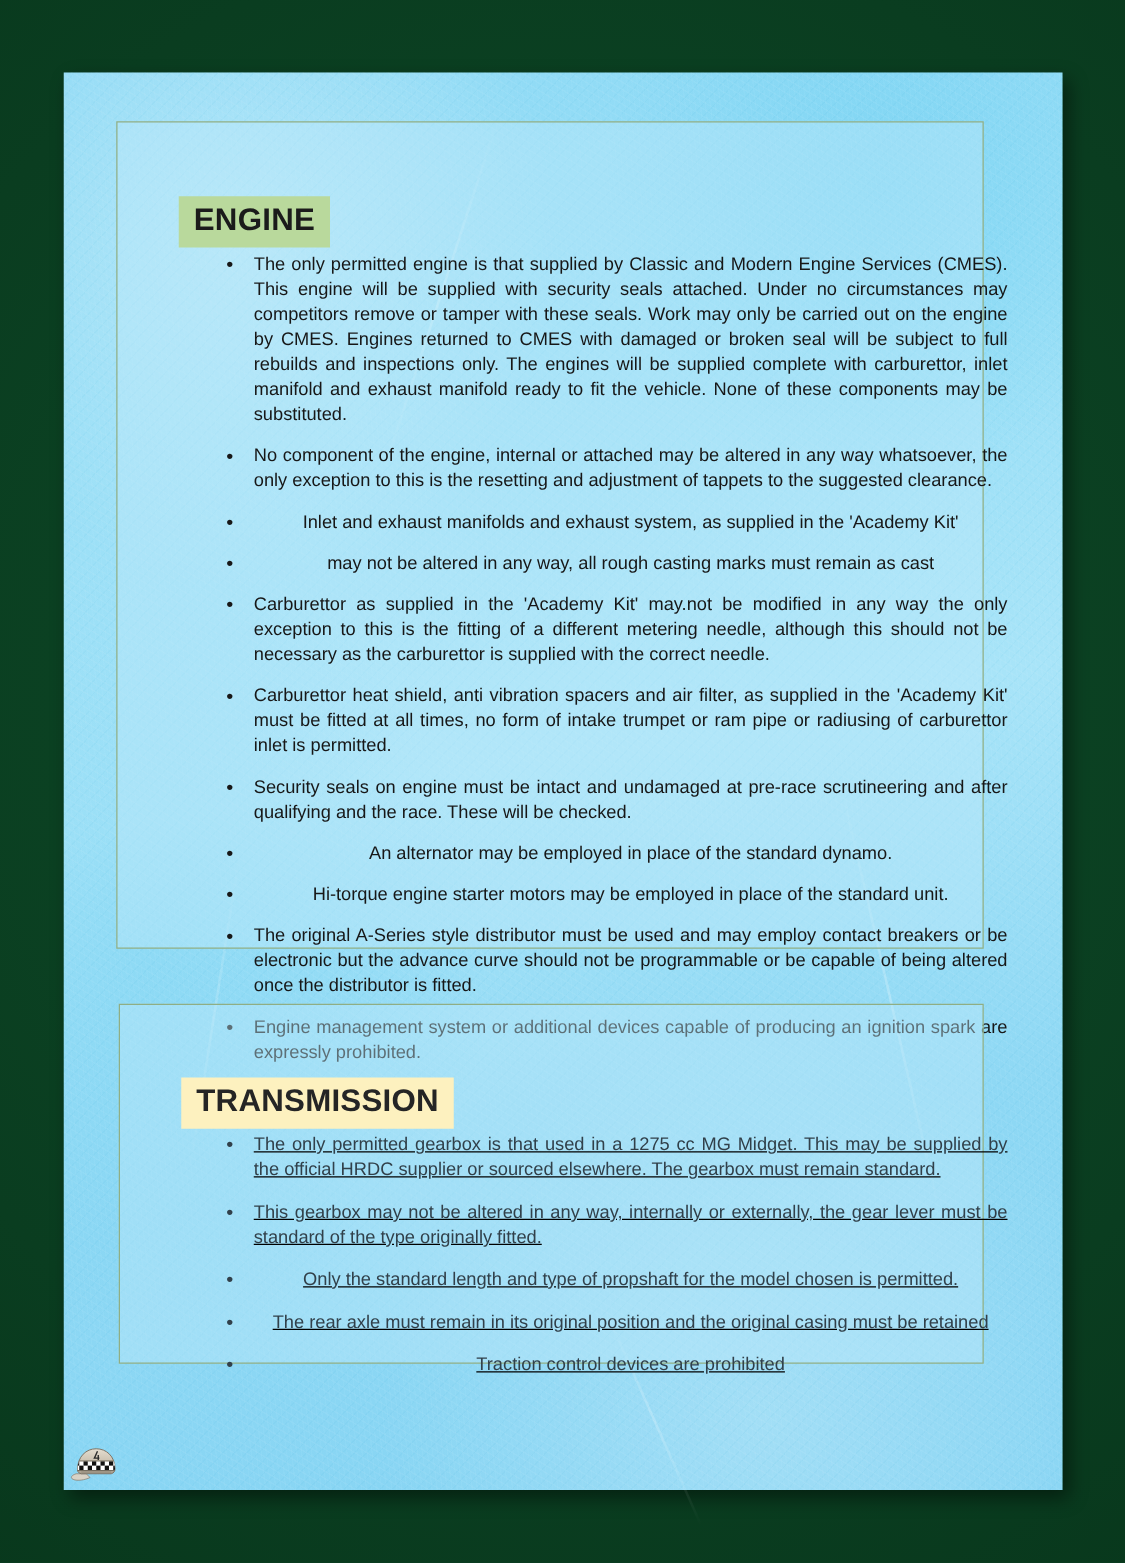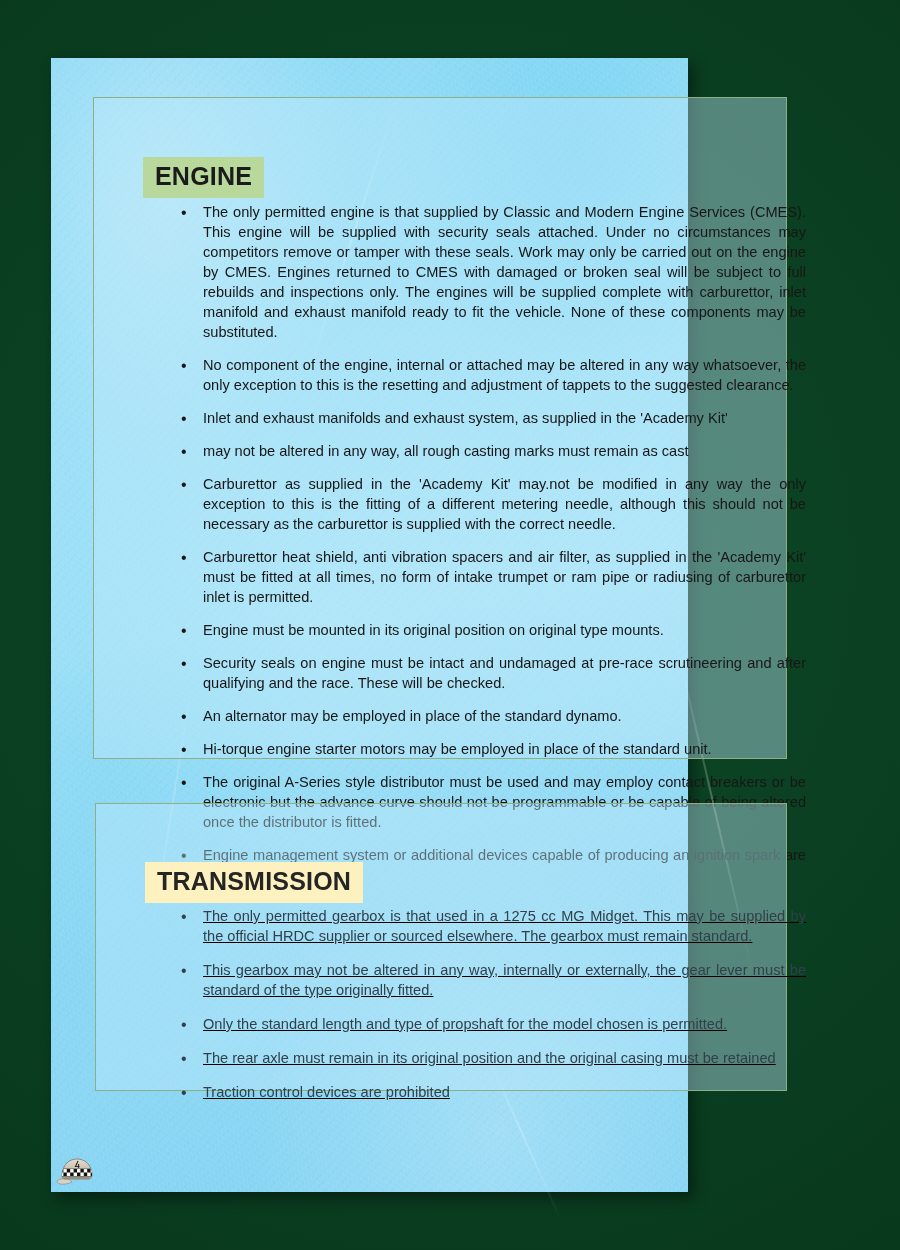--- a/index.html
+++ b/index.html
@@ -23,21 +23,21 @@
     inset: 0;
     background:
       radial-gradient(ellipse 120% 90% at 50% 45%, #0d4a27 0%, #0a3d20 55%, #063218 100%);
   }
 
   
   .page {
     position: absolute;
     left: 51px;
     top: 58px;
-    width: 637px;
+    width: 799px;
     height: 1134px;
     background:
       
       radial-gradient(ellipse 45% 35% at 18% 12%, rgba(255,255,255,.30), rgba(255,255,255,0) 70%),
       radial-gradient(ellipse 40% 30% at 82% 8%,  rgba(60,190,235,.22), rgba(255,255,255,0) 70%),
       radial-gradient(ellipse 55% 40% at 70% 95%, rgba(255,255,255,.22), rgba(255,255,255,0) 70%),
       radial-gradient(ellipse 50% 40% at 8% 62%,  rgba(60,190,235,.18), rgba(255,255,255,0) 70%),
       linear-gradient(170deg, #8fdaf5 0%, #97def6 22%, #a8e4f8 48%, #8ed8f4 74%, #86d4f3 100%);
     box-shadow: 5px 6px 14px rgba(0,0,0,.45);
   }
@@ -130,21 +130,21 @@
   .list-engine li        { color: #171717; }
   .list-engine li::before{ color: #171717; }
 
   .list-transmission li        { color: #31404a; margin-bottom: 14px; }
   .list-transmission li::before{ color: #31404a; }
 
   
   .list li:last-child { margin-bottom: 0; }
 
   
-  .list li.nowrapline { text-align: left; }
+  .list li.nowrapline { text-align: center; }
 
   
   .logo {
     position: absolute;
     left: 56px;
     top: 1155px;
     width: 42px;
     height: 33px;
   }
 </style>
@@ -162,21 +162,20 @@
 
   <div class="section section-engine"></div>
   <div class="chip chip-engine">ENGINE</div>
   <ul class="list list-engine">
     <li>The only permitted engine is that supplied by Classic and Modern Engine Services (CMES). This engine will be supplied with security seals attached. Under no circumstances may competitors remove or tamper with these seals. Work may only be carried out on the engine by CMES. Engines returned to CMES with damaged or broken seal will be subject to full rebuilds and inspections only. The engines will be supplied complete with carburettor, inlet manifold and exhaust manifold ready to fit the vehicle.  None of these components may be substituted.</li>
     <li>No component of the engine, internal or attached may be altered in any way whatsoever, the only exception to this is the resetting and adjustment of tappets to the suggested clearance.</li>
     <li class="nowrapline">Inlet and exhaust manifolds and exhaust system, as supplied in the 'Academy Kit'</li>
     <li class="nowrapline">may not be altered in any way, all rough casting marks must remain as cast</li>
     <li>Carburettor as supplied in the 'Academy Kit' may.not be modified in any way the only exception to this is the fitting of a different metering needle, although this should not be necessary as the carburettor is supplied with the correct needle.</li>
     <li>Carburettor heat shield, anti vibration spacers and air filter, as supplied in the 'Academy Kit' must be fitted at all times, no form of intake trumpet or ram pipe or radiusing of carburettor inlet is permitted.</li>
-    <li class="nowrapline">Engine must be mounted in its original position on original type mounts.</li>
     <li>Security seals on engine must be intact and undamaged at pre-race scrutineering and after qualifying and the race. These will be checked.</li>
     <li class="nowrapline">An alternator may be employed in place of the standard dynamo.</li>
     <li class="nowrapline">Hi-torque engine starter motors may be employed in place of the standard unit.</li>
     <li>The original A-Series style distributor must be used and may employ contact breakers or be electronic but the advance curve should not be programmable or be capable of being altered once the distributor is fitted.</li>
     <li>Engine management system or additional devices capable of producing an ignition spark are expressly prohibited.</li>
   </ul>
 
   <div class="section section-transmission"></div>
   <div class="chip chip-transmission">TRANSMISSION</div>
   <ul class="list list-transmission">

